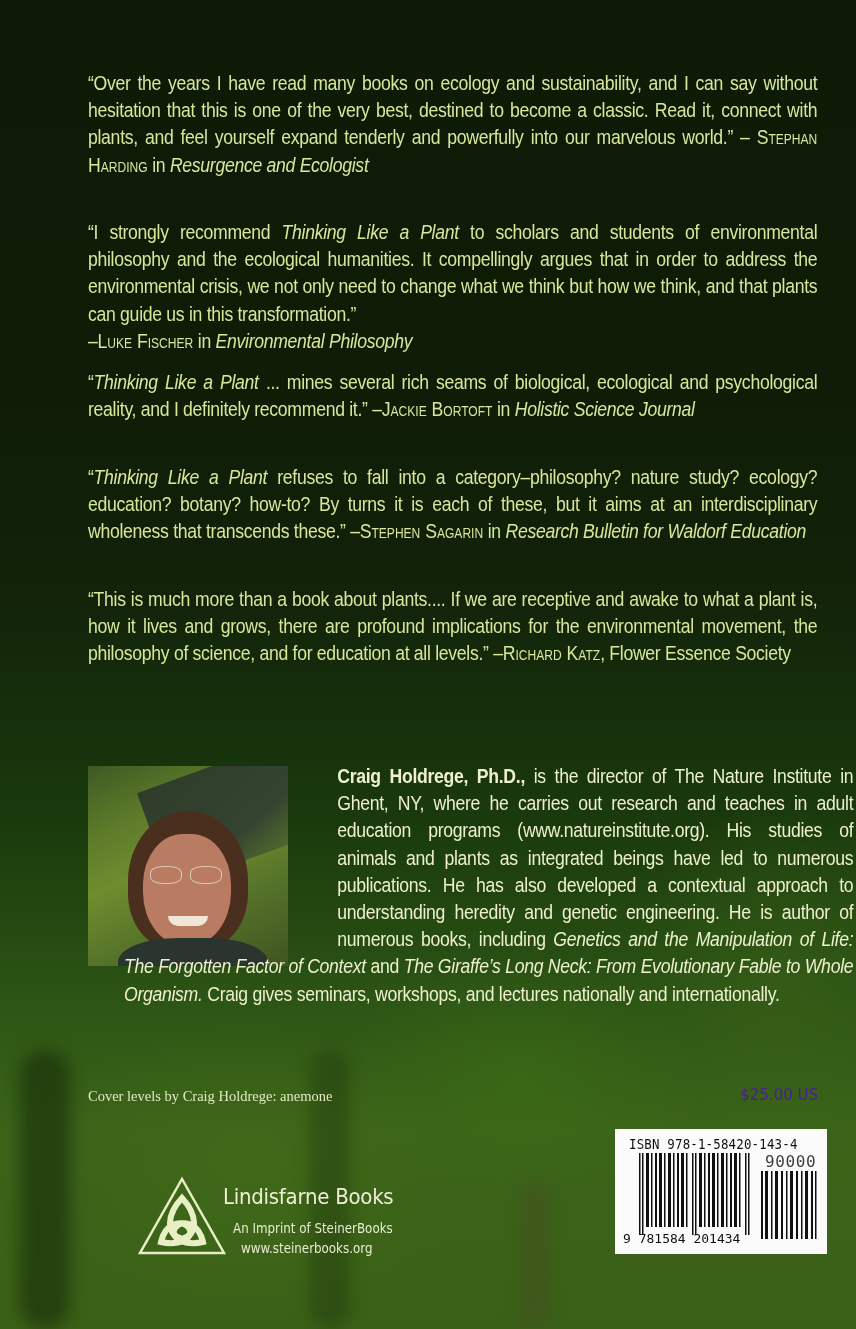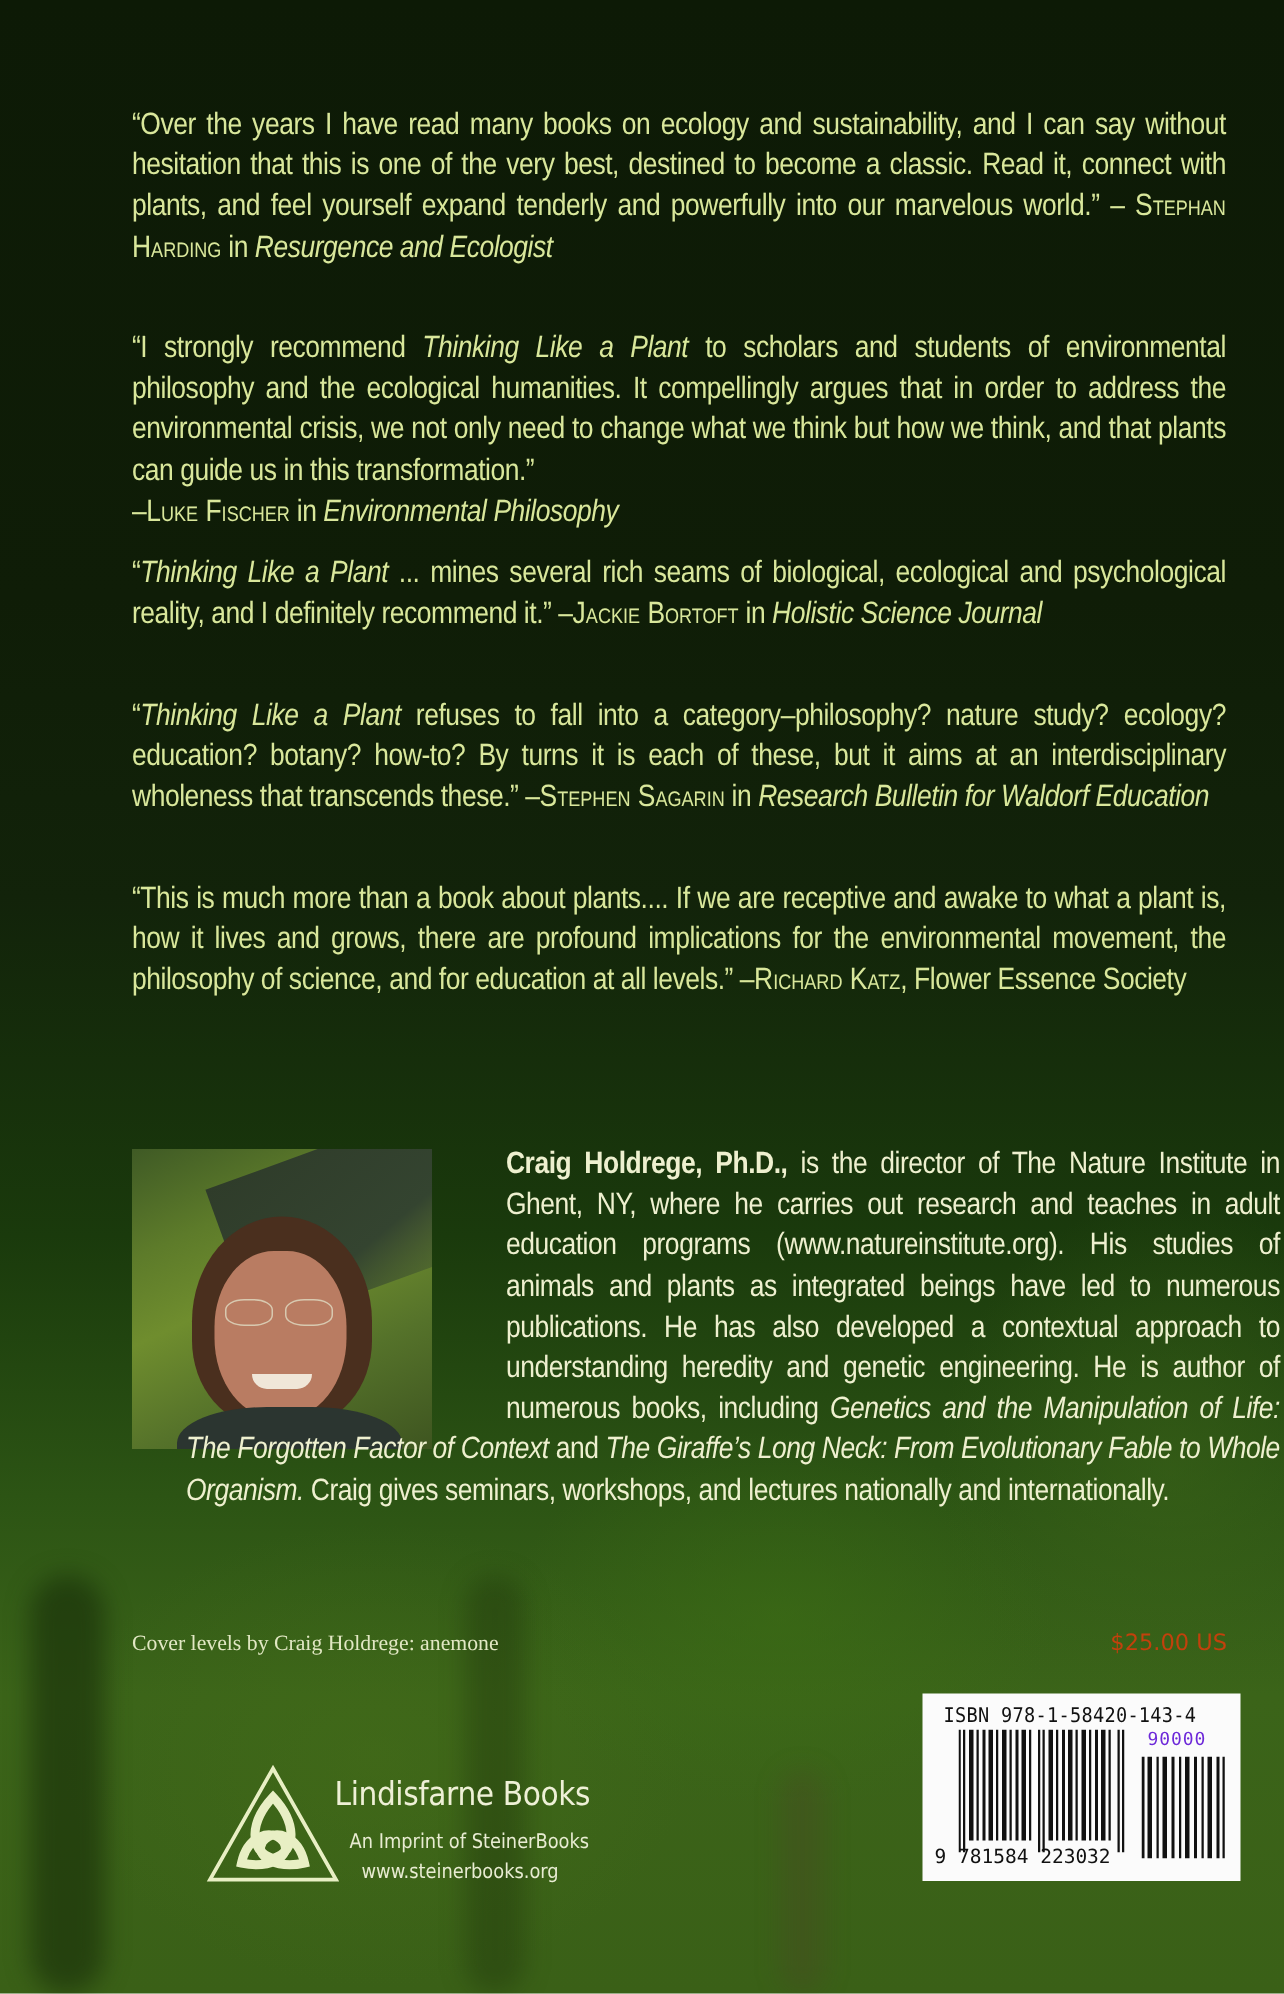--- a/index.html
+++ b/index.html
@@ -67,40 +67,40 @@
   .bio-float { float: left; width: 248px; height: 190px; }
   .bio b { font-weight: bold; }
   .bio p { margin: 0; margin-top: -4px; }
 
   .credit {
     position: absolute; left: 88px; top: 1088px;
     color: #e2e8c4; font-family: "Liberation Serif", serif; font-size: 14.5px;
   }
   .price {
     position: absolute; right: 38px; top: 1086px;
-    color: #c2410c; font-family: "DejaVu Sans", sans-serif; font-size: 15px; margin-left: 40px;
+    color: #4c1d95; font-family: "DejaVu Sans", sans-serif; font-size: 15px; margin-left: 40px;
   }
 
   .logo { position: absolute; left: 137px; top: 1176px; width: 90px; height: 80px; }
   .pub-name { position: absolute; left: 223px; top: 1184px; color: #eef0d6;
     font-family: "DejaVu Sans", sans-serif; font-size: 22px; letter-spacing: -0.3px;
     transform: scaleX(0.9); transform-origin: left top; }
   .pub-imprint { position: absolute; left: 233px; top: 1220px; color: #e8ecd2;
     font-family: "DejaVu Sans", sans-serif; font-size: 13.5px; transform: scaleX(0.88); transform-origin: left top; }
   .pub-url { position: absolute; left: 241px; top: 1240px; color: #e8ecd2;
     font-family: "DejaVu Sans", sans-serif; font-size: 13.5px; transform: scaleX(0.88); transform-origin: left top; }
 
   .barcode-box {
     position: absolute; left: 615px; top: 1129px; width: 212px; height: 125px;
     background: #fbfbfb;
   }
   .isbn-text { position: absolute; left: 14px; top: 7px; font-family: "DejaVu Sans Mono", monospace;
     font-size: 13.5px; color: #111; letter-spacing: 0.2px; transform: scaleX(0.92); transform-origin: left top; white-space: nowrap; }
   .addon-text { position: absolute; left: 150px; top: 23px; font-family: "DejaVu Sans Mono", monospace;
-    font-size: 12px; color: #6d28d9; letter-spacing: 0.6px; }
+    font-size: 16px; color: #404040; letter-spacing: 0.6px; }
   .ean-digits { position: absolute; left: 8px; top: 102px; font-family: "DejaVu Sans Mono", monospace;
     font-size: 13px; color: #111; white-space: nowrap; }
   .bars-main { position: absolute; left: 24px; top: 24px; width: 112px; height: 82px; }
   .bars-addon { position: absolute; left: 146px; top: 42px; width: 56px; height: 68px; }
 </style>
 </head>
 <body>
 
 <div class="blur-stripe stripe-a"></div>
 <div class="blur-stripe stripe-b"></div>
@@ -202,14 +202,14 @@
       <rect x="20" y="0" width="2" height="68"></rect>
         <rect x="25" y="0" width="1.5" height="68"></rect>
       <rect x="29" y="0" width="3" height="68"></rect>
         <rect x="35" y="0" width="2" height="68"></rect>
       <rect x="40" y="0" width="1.5" height="68"></rect>
         <rect x="44" y="0" width="3" height="68"></rect>
       <rect x="50" y="0" width="2" height="68"></rect>
         <rect x="54" y="0" width="1.5" height="68"></rect>
     </g>
   </svg>
-  <div class="ean-digits">9 781584 223032</div>
+  <div class="ean-digits">9 781584 201434</div>
 </div>
 
 </body></html>

